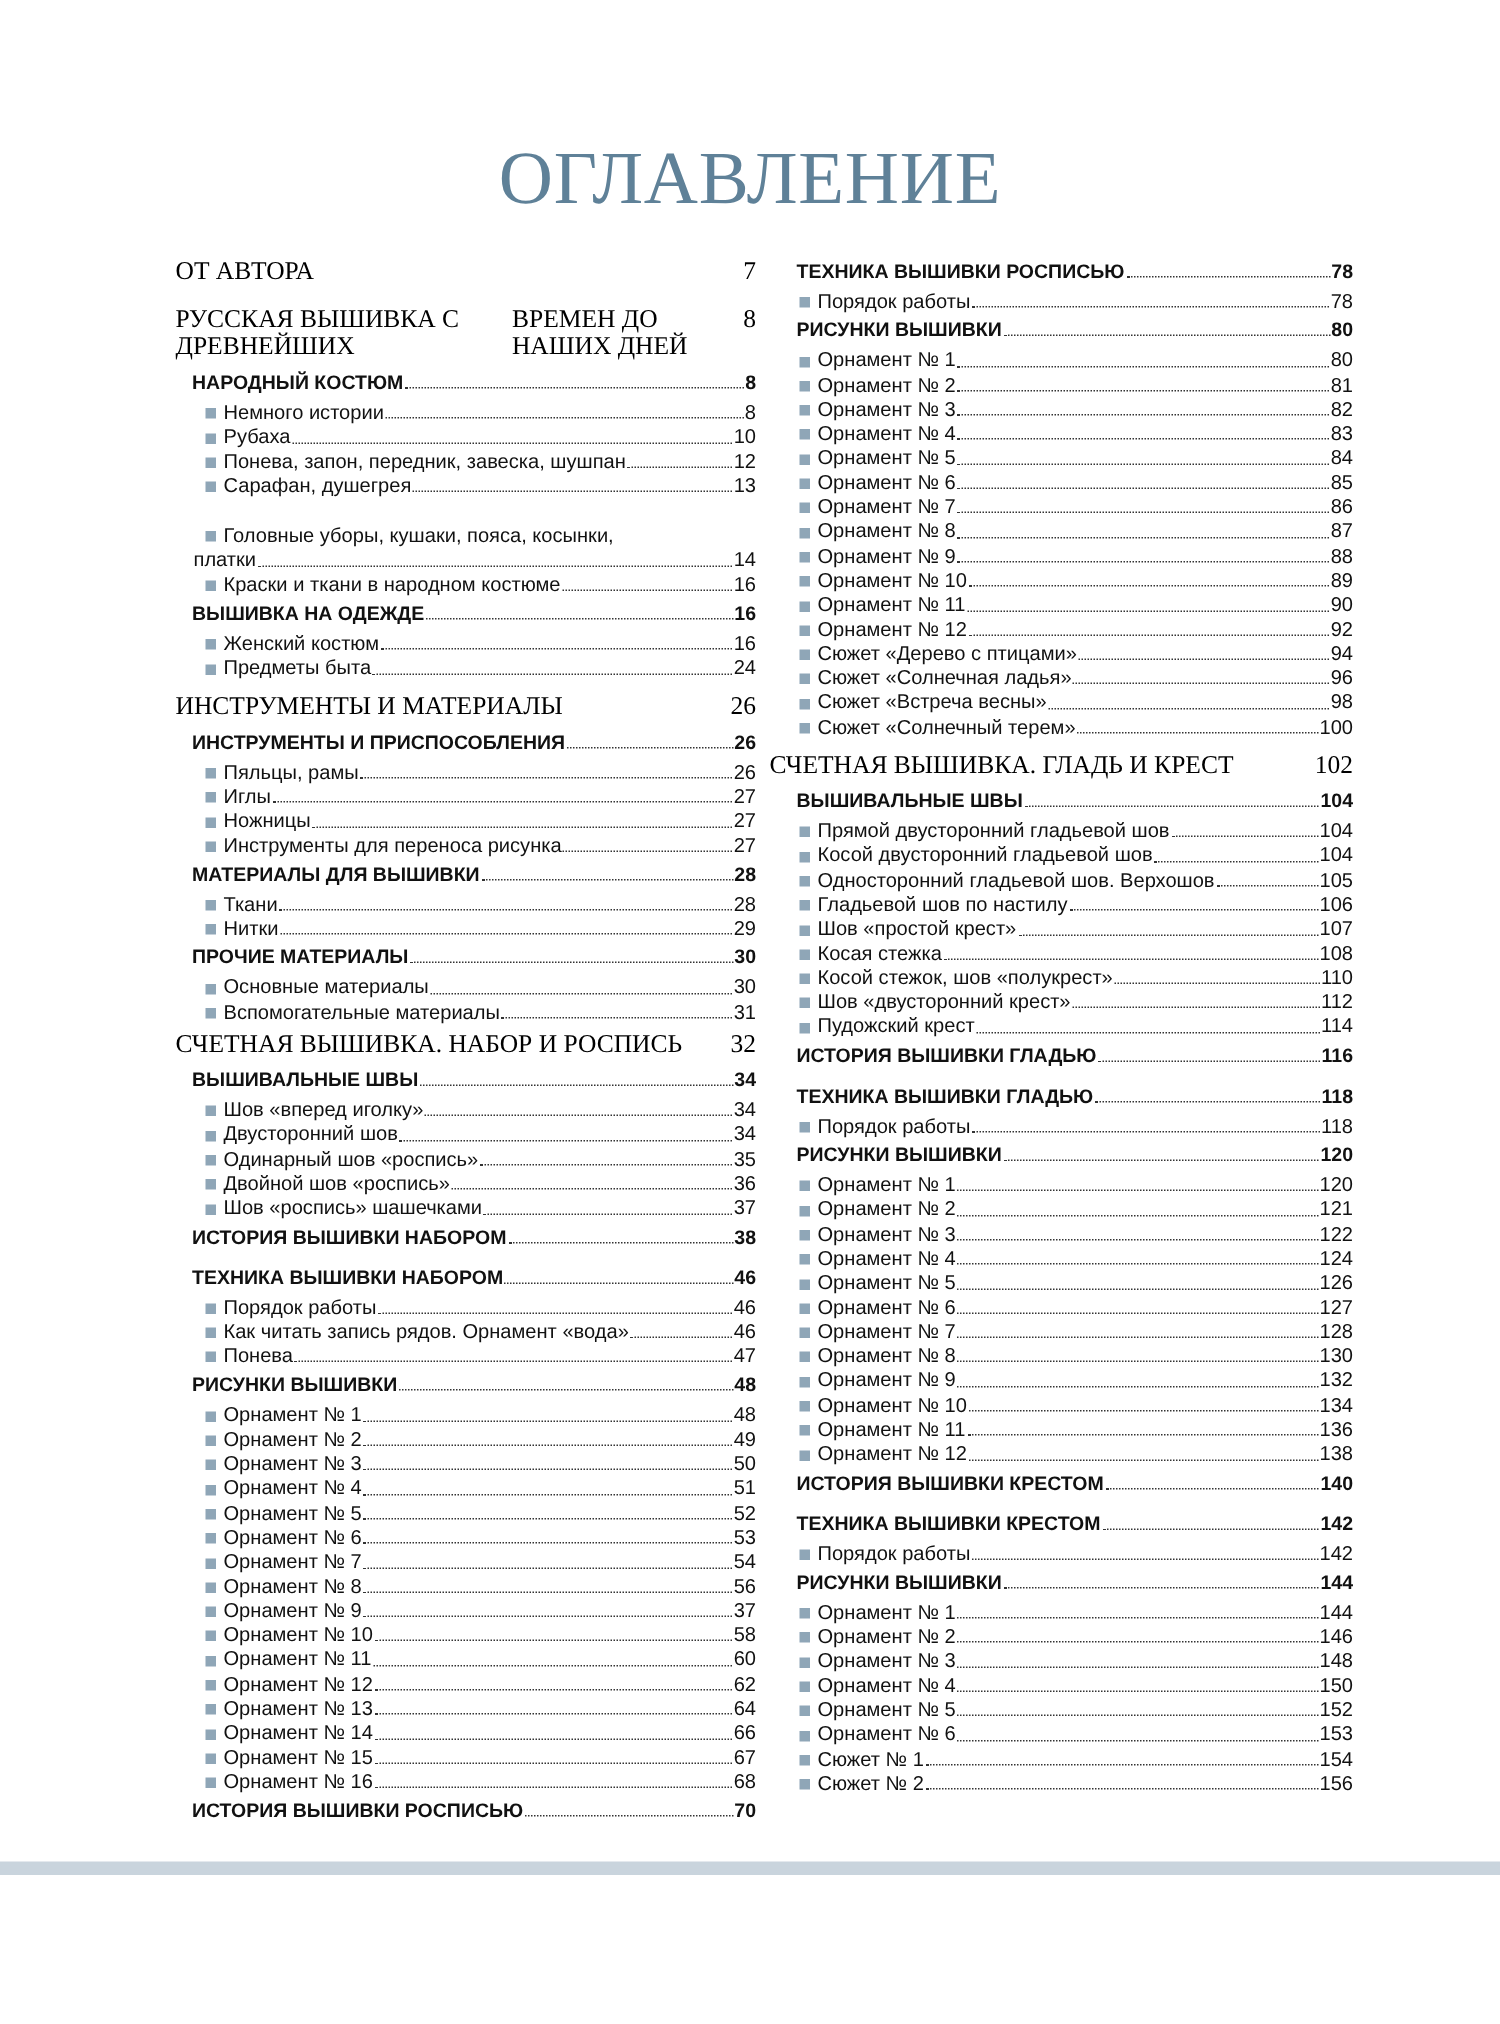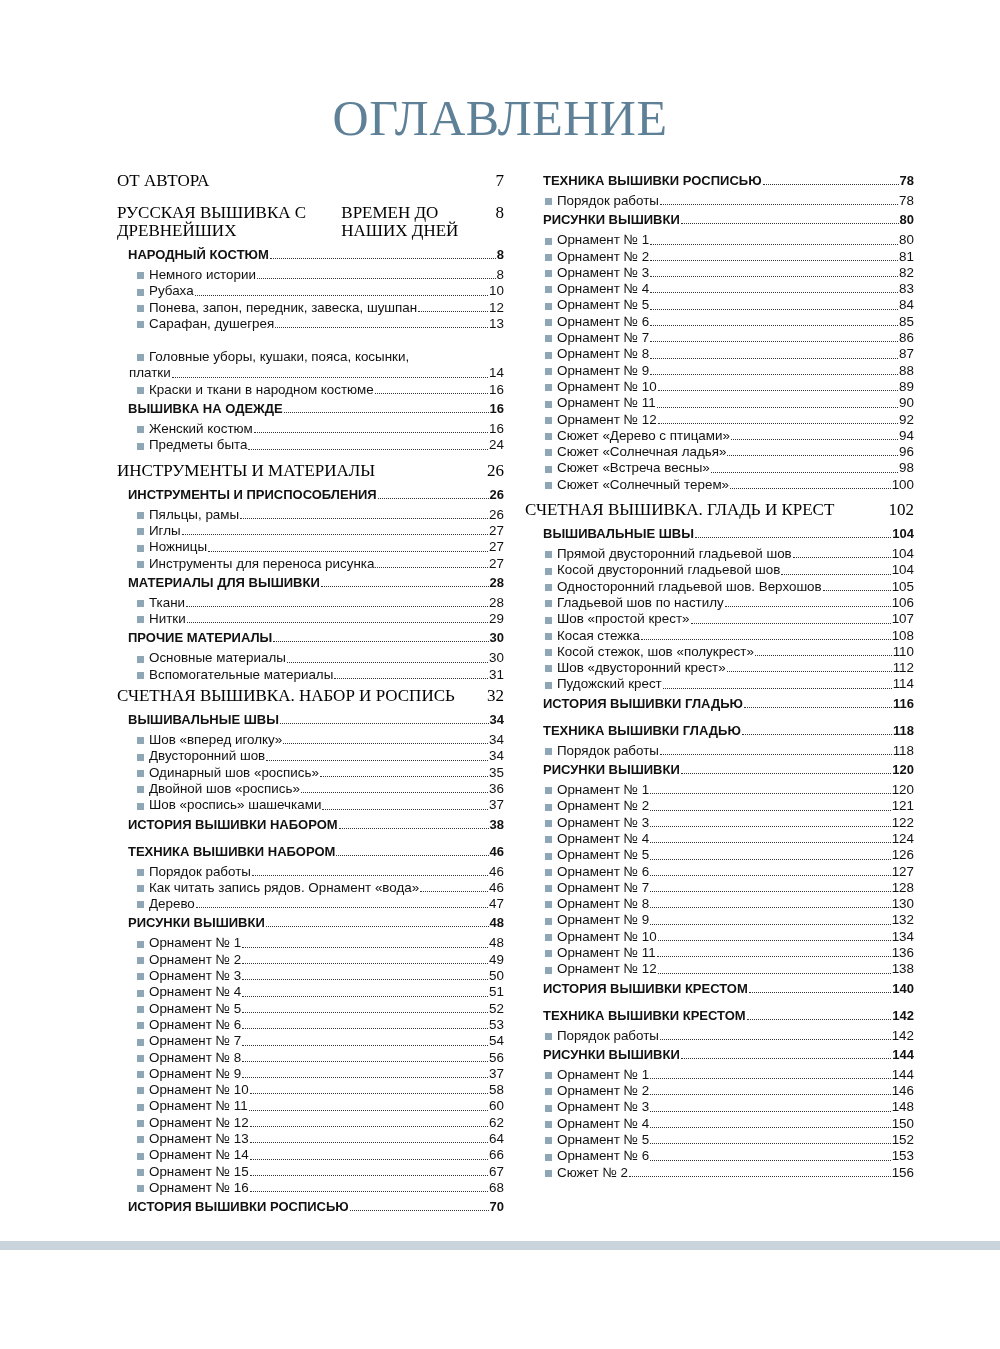--- a/index.html
+++ b/index.html
@@ -3,21 +3,21 @@
 <meta charset="utf-8">
 <style>
   html, body { margin: 0; padding: 0; background: #ffffff; }
   body { width: 1000px; height: 1349px; position: relative; overflow: hidden;
          font-family: "Liberation Sans", sans-serif; color: #111; }
   .title { position: absolute; top: 88px; left: 0; width: 1000px; text-align: center;
            font-family: "Liberation Serif", serif; font-size: 50px; color: #5f8198;
            letter-spacing: 0.5px; line-height: 60px; }
   .col { position: absolute; top: 172px; }
   .col-left { left: 117px; width: 387px; }
-  .col-right { left: 525px; width: 389px; }
+  .col-right { left: 513px; width: 389px; }
   .section { font-family: "Liberation Serif", serif; color: #000000; font-size: 17px;
              line-height: 18px; display: flex; align-items: flex-end; margin-bottom: 6px; }
   .section .s-title { flex: 1; }
   .section .s-page { text-align: right; }
   .sub { font-weight: bold; font-size: 13px; line-height: 17px; display: flex;
          align-items: flex-end; margin-left: 11px; margin-bottom: 4px; margin-top: 2px; }
   .col-right .sub { margin-left: 18px; }
   .item { font-size: 13.4px; line-height: 16.3px; display: flex; align-items: flex-end;
           margin-left: 20px; }
   .col-right .item { margin-left: 20px; }
@@ -248,21 +248,21 @@
       <span class="page">46</span>
     </div>
   <div class="item">
       <span class="bullet"></span>
       <span class="label">Как читать запись рядов. Орнамент «вода»</span>
       <span class="dots"></span>
       <span class="page">46</span>
     </div>
   <div class="item">
       <span class="bullet"></span>
-      <span class="label">Дерево</span>
+      <span class="label">Понева</span>
       <span class="dots"></span>
       <span class="page">47</span>
     </div>
   <div class="sub">
     <span class="label">РИСУНКИ ВЫШИВКИ</span>
       <span class="dots"></span>
       <span class="page">48</span>
   </div>
   <div id="left-s4-sub4-items">
       <div class="item">
@@ -701,20 +701,26 @@
         <span class="page">152</span>
       </div>
       <div class="item">
         <span class="bullet"></span>
         <span class="label">Орнамент № 6</span>
         <span class="dots"></span>
         <span class="page">153</span>
       </div>
       <div class="item">
         <span class="bullet"></span>
+        <span class="label">Сюжет № 1</span>
+        <span class="dots"></span>
+        <span class="page">154</span>
+      </div>
+      <div class="item">
+        <span class="bullet"></span>
         <span class="label">Сюжет № 2</span>
         <span class="dots"></span>
         <span class="page">156</span>
       </div>
     </div>
 </div>
 
 <div class="bottom-bar"></div>
 
 </body></html>

